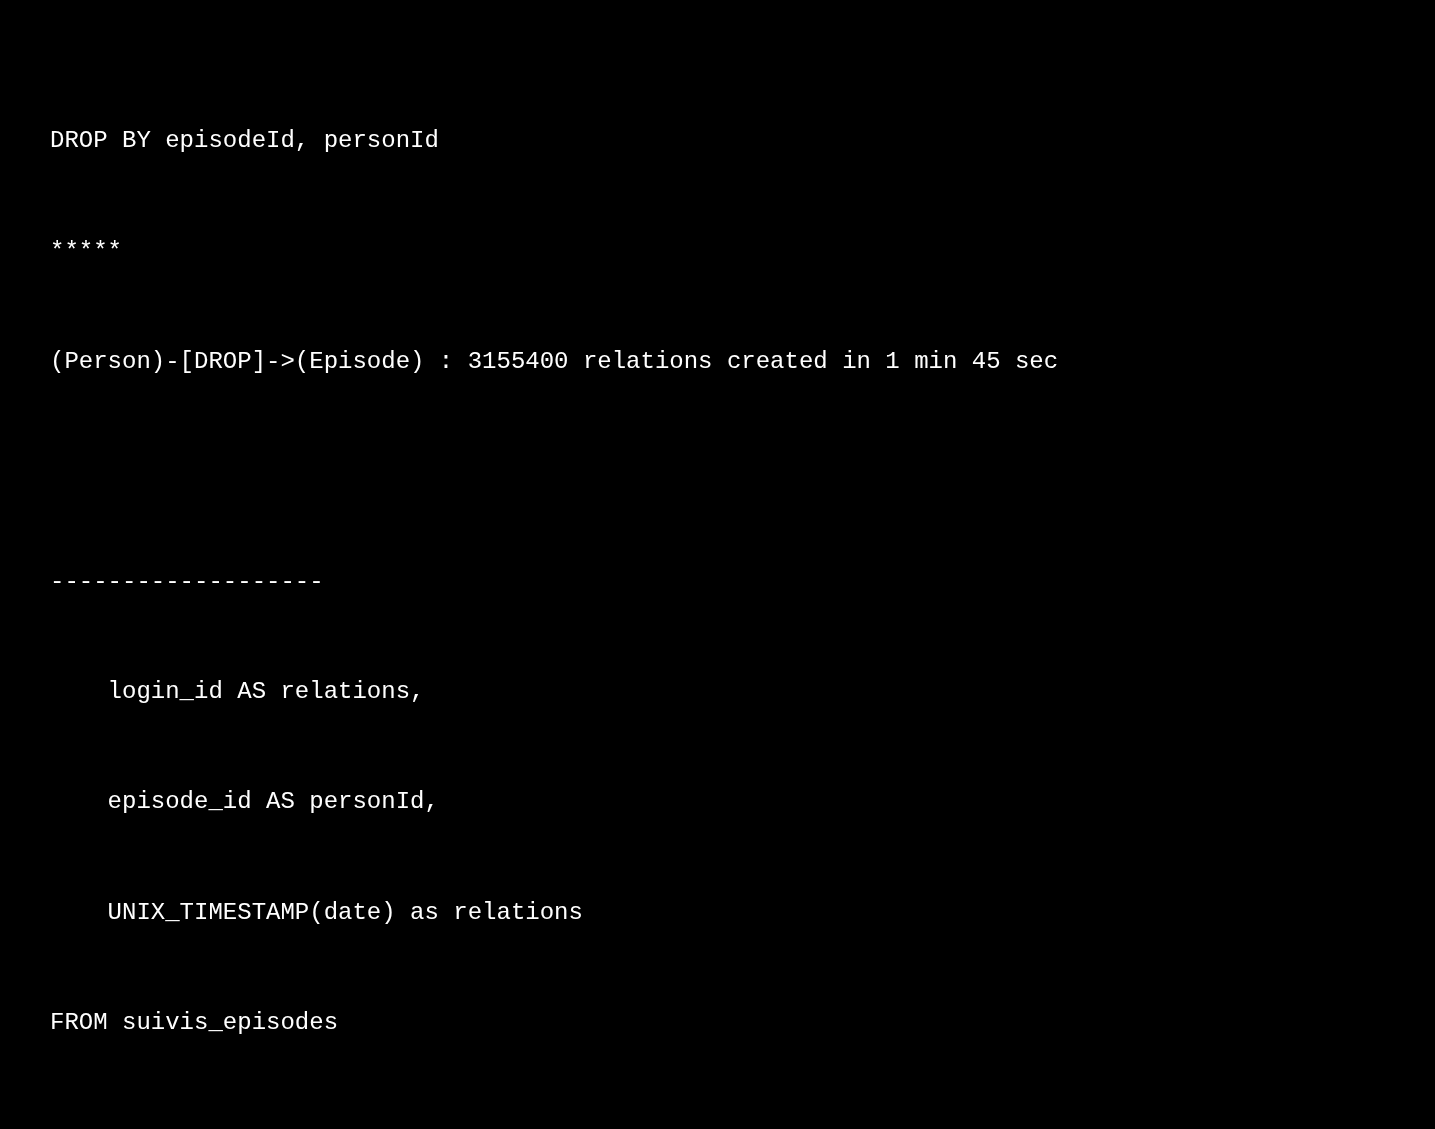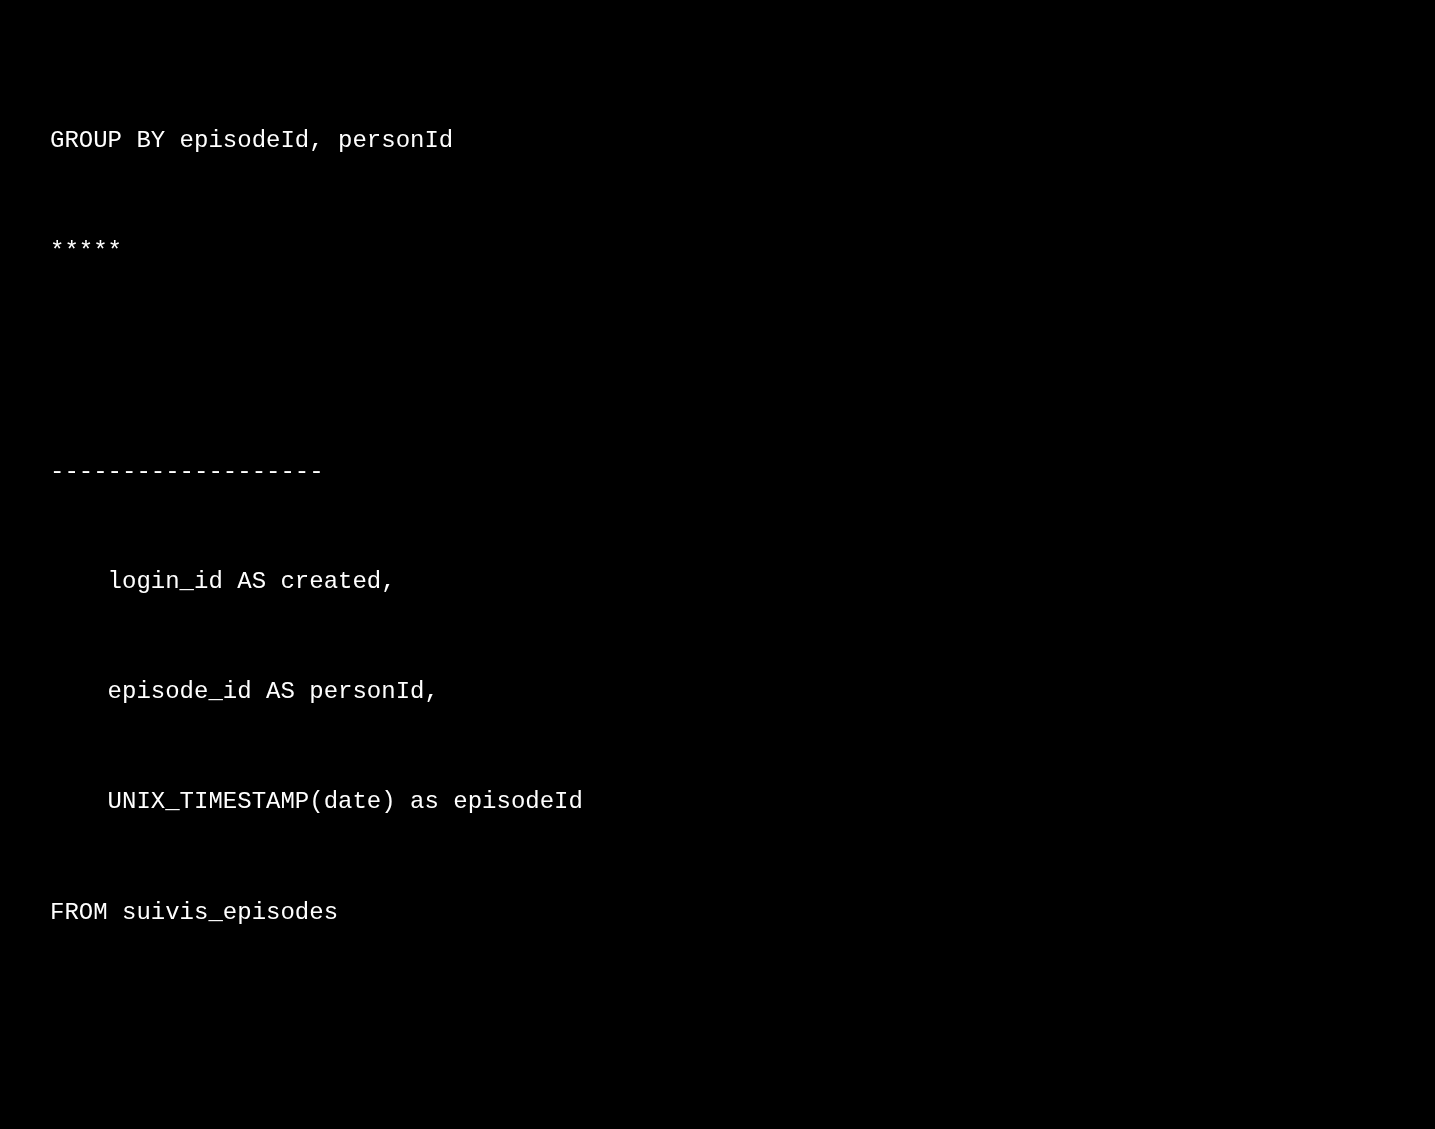--- a/index.html
+++ b/index.html
@@ -24,27 +24,28 @@
     }
     .line {
       display: block;
       min-height: 1.53em;
     }
   </style>
 </head>
 <body>
 
 <div class="terminal">
-  <span class="line">GROUP BY episodeId, personId</span>
+  <span class="line">DROP BY episodeId, personId</span>
   <span class="line">*****</span>
+  <span class="line">(Person)-[DROP]-&gt;(Episode) : 3155400 relations created in 1 min 45 sec</span>
   <span class="line"></span>
   <span class="line">-------------------</span>
-  <span class="line">    login_id AS created,</span>
+  <span class="line">    login_id AS relations,</span>
   <span class="line">    episode_id AS personId,</span>
-  <span class="line">    UNIX_TIMESTAMP(date) as episodeId</span>
+  <span class="line">    UNIX_TIMESTAMP(date) as relations</span>
   <span class="line">FROM suivis_episodes</span>
   
   
   
   
   
   
   
   
   

